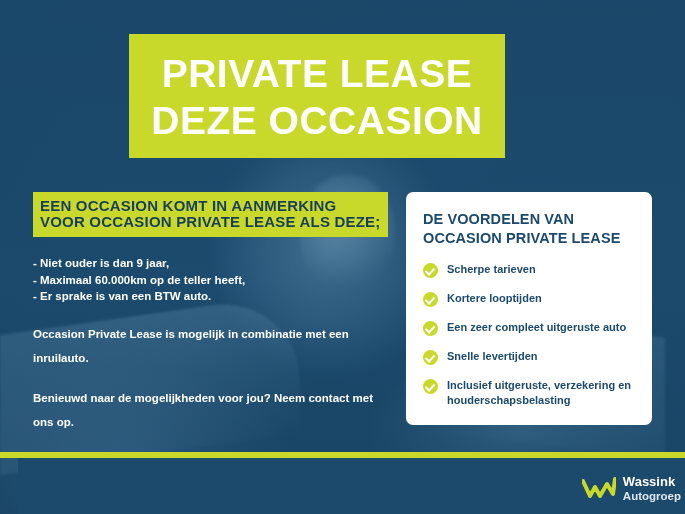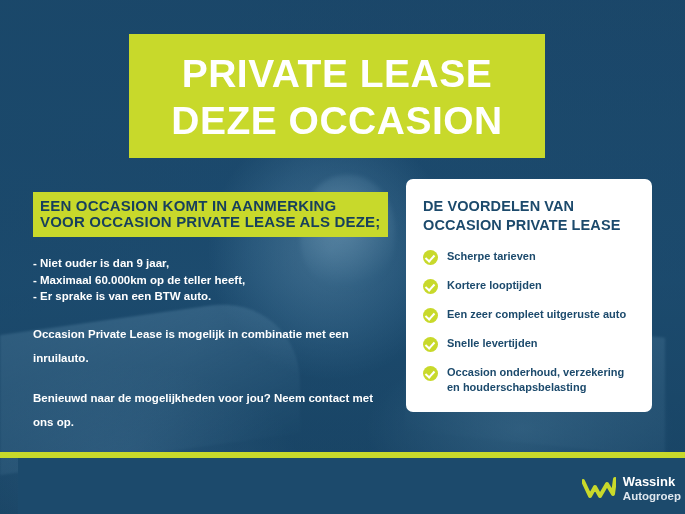--- a/index.html
+++ b/index.html
@@ -68,21 +68,21 @@
     border-radius: 48% 48% 45% 45%;
     background: radial-gradient(circle at 45% 40%, rgba(150,190,215,0.55), rgba(60,115,150,0.1) 75%);
     filter: blur(2px);
   }
 
   
   .title-box {
     position: absolute;
     left: 129px;
     top: 34px;
-    width: 416px;
+    width: 376px;
     background: #c8d92b;
     padding: 16px 10px 14px;
     box-sizing: border-box;
     text-align: center;
   }
   .title-line {
     color: #ffffff;
     font-weight: bold;
     font-size: 39px;
     line-height: 47px;
@@ -124,21 +124,21 @@
     font-size: 11.5px;
     line-height: 24px;
     font-weight: bold;
   }
   .para.second { margin-top: 16px; }
 
   
   .card {
     position: absolute;
     left: 406px;
-    top: 179px;
+    top: 192px;
     width: 246px;
     background: #ffffff;
     border-radius: 7px;
     padding: 18px 16px 18px 17px;
     box-sizing: border-box;
   }
   .card-title {
     color: #1c4a6c;
     font-weight: bold;
     font-size: 14.5px;
@@ -276,21 +276,21 @@
       <div class="adv-item">
         <span class="check-badge"></span>
         <span class="adv-text">Een zeer compleet uitgeruste auto</span>
       </div>
       <div class="adv-item">
         <span class="check-badge"></span>
         <span class="adv-text">Snelle levertijden</span>
       </div>
       <div class="adv-item">
         <span class="check-badge"></span>
-        <span class="adv-text">Occasion onderhoud, verzekering en houderschapsbelasting</span>
+        <span class="adv-text">Inclusief uitgeruste, verzekering en houderschapsbelasting</span>
       </div>
     </div>
   </div>
 
   <div class="bottom-accent"></div>
   <div class="bottom-bar">
     <div class="logo">
       <span class="logo-swoosh">
         <svg width="34" height="26" viewBox="0 0 34 26" xmlns="http://www.w3.org/2000/svg">
           <path d="M1 5 L8 20 L13 11 L18 20 L25 8 L31 18 L33 3" fill="none" stroke="#c8d92b" stroke-width="4" stroke-linecap="round" stroke-linejoin="round"></path>

